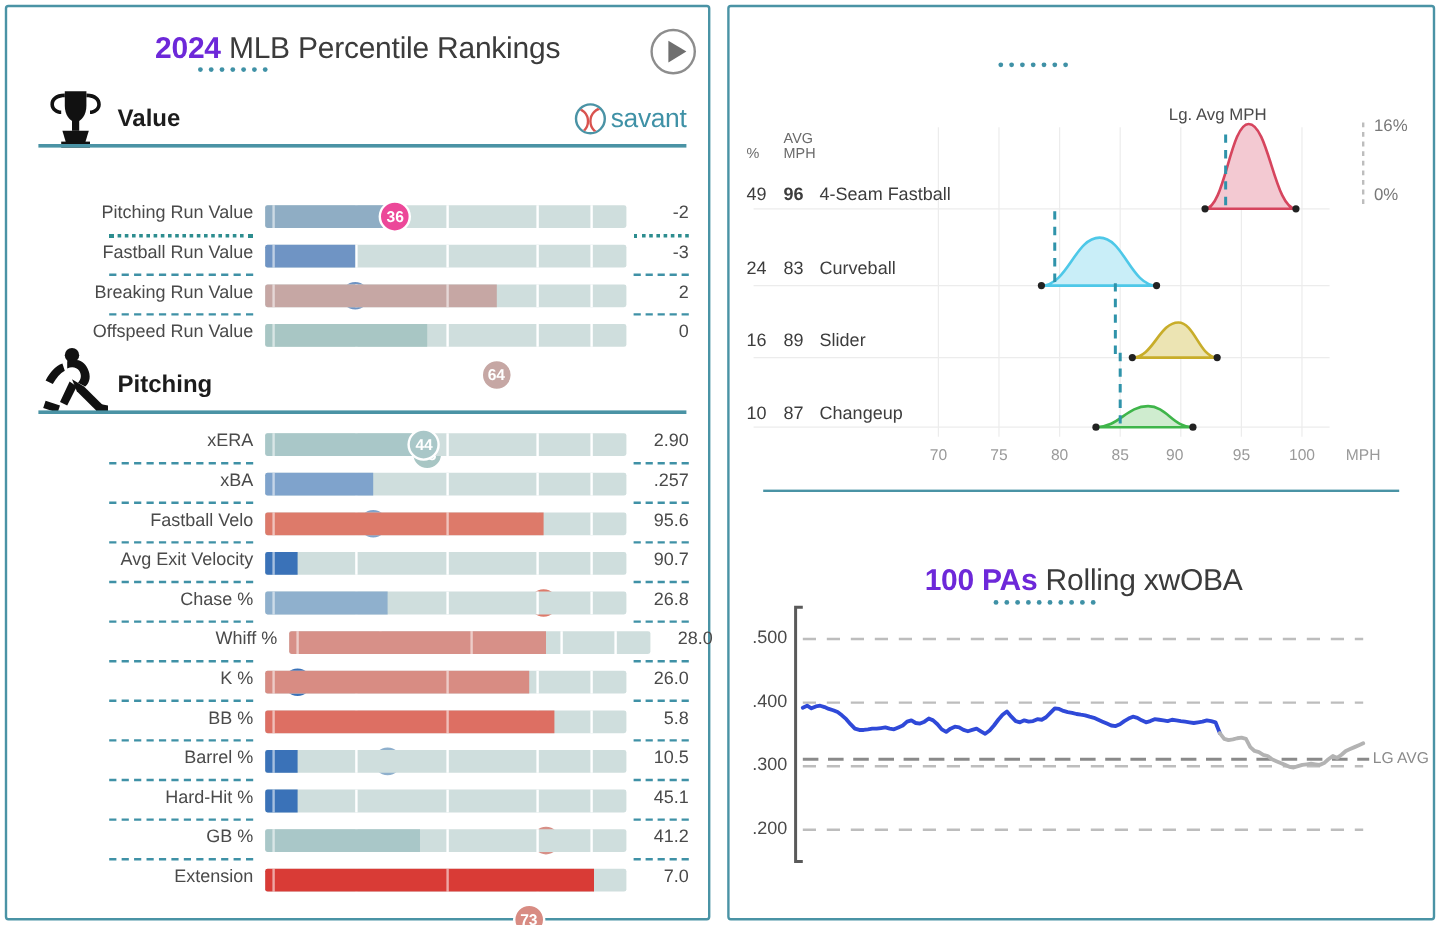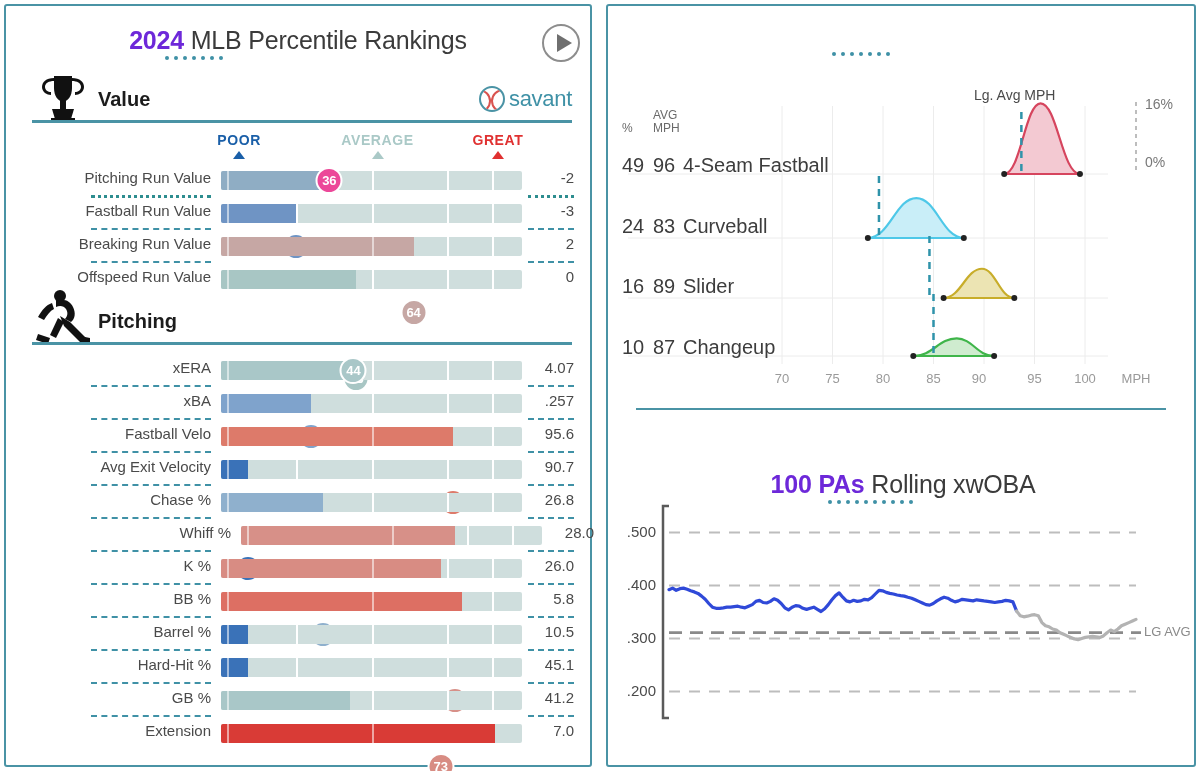--- a/index.html
+++ b/index.html
@@ -125,21 +125,21 @@
     position: absolute; height: 0; border-top: 2px dashed #3f91a6;
   }
   .rowsep.left  { left: 85px;  width: 120px; }
   .rowsep.right { left: 522px; width: 46px; }
   .rowsep.dense.left  { border-top: 3px dotted #2d8d8f; }
   .rowsep.dense.right { border-top: 3px dotted #2d8d8f; }
 
   
   #pitch-chart { position: absolute; left: 0; top: 0; width: 590px; height: 420px; }
   .pd-colhead { position: absolute; font-size: 12px; color: #6a6a6a; line-height: 13px; }
-  .pd-rowtext { position: absolute; font-size: 20px; color: #3d3d3d; white-space: nowrap; }
+  .pd-rowtext { position: absolute; font-size: 15px; color: #3d3d3d; white-space: nowrap; }
   .pd-axis-lbl { position: absolute; font-size: 13px; color: #9a9a9a; transform: translateX(-50%); }
   .pd-pct { position: absolute; font-size: 14px; color: #787878; }
   .pd-lgavg-lbl { position: absolute; font-size: 14px; color: #4a4a4a; }
 
   
   #rolling-chart { position: absolute; left: 0; top: 430px; width: 590px; height: 330px; }
   .rc-ylabel { position: absolute; font-size: 15px; color: #4a4a4a; text-align: right; width: 44px; }
   .rc-lgavg { position: absolute; font-size: 13px; color: #8a8a8a; }
 
   .divider {
@@ -180,28 +180,20 @@
       <div id="savant-logo">
         <span class="ball">
           <span class="seam s1"></span>
             <span class="seam s2"></span>
         </span>
         <span class="txt">savant</span>
       </div>
       <div class="section-rule"></div>
     </div>
 
-    <div id="scale-legend" style="position:absolute;left:0;top:126px;">
-        <div class="scale-word" style="left: 233.06px; color: rgb(26, 95, 168);">POOR</div>
-        <div class="scale-tri" style="left: 233.06px; border-bottom: 8px solid rgb(26, 95, 168);"></div>
-        <div class="scale-word" style="left: 371.52px; color: rgb(170, 201, 199);">AVERAGE</div>
-        <div class="scale-tri" style="left: 371.52px; border-bottom: 8px solid rgb(170, 201, 199);"></div>
-        <div class="scale-word" style="left: 491.92px; color: rgb(224, 49, 49);">GREAT</div>
-        <div class="scale-tri" style="left: 491.92px; border-bottom: 8px solid rgb(224, 49, 49);"></div>
-      </div>
 
     <div id="value-rows" style="position:absolute;left:0;top:158px;">
         <div class="row" style="top: 0px;">
           <div class="row-label">Pitching Run Value</div>
           <div class="track">
             <div class="seg" style="left: 75.25px;"></div>
             <div class="seg" style="left: 150.5px;"></div>
             <div class="seg" style="left: 225.75px;"></div>
             <div class="seg" style="left: 270.9px;"></div>
             <div class="fill" style="width: 108.36px; background: rgb(143, 173, 196);">
@@ -284,21 +276,21 @@
           <div class="track">
             <div class="seg" style="left: 75.25px;"></div>
             <div class="seg" style="left: 150.5px;"></div>
             <div class="seg" style="left: 225.75px;"></div>
             <div class="seg" style="left: 270.9px;"></div>
             <div class="fill" style="width: 132.44px; background: rgb(169, 199, 200);">
               <div class="mid" style="left: 6px;"></div>
             </div>
           </div>
           <div class="bubble" style="left: 347.44px; position: absolute; top: 3px; background: rgb(169, 199, 200);">44</div>
-          <div class="rowval">4.07</div>
+          <div class="rowval">2.90</div>
         </div>
         <div class="rowsep left" style="position: absolute; top: 31px;"></div>
         <div class="rowsep right" style="position: absolute; top: 31px;"></div>
         <div class="row" style="top: 33px;">
           <div class="row-label">xBA</div>
           <div class="track">
             <div class="seg" style="left: 75.25px;"></div>
             <div class="seg" style="left: 150.5px;"></div>
             <div class="seg" style="left: 225.75px;"></div>
             <div class="seg" style="left: 270.9px;"></div>
@@ -513,21 +505,21 @@
           <circle cx="406.29999999999995" cy="292" r="3" fill="#222"></circle>
           <line x1="321.4599999999999" x2="321.4599999999999" y1="230" y2="294" stroke="#2f93aa" stroke-width="2.5" stroke-dasharray="7 6"></line>
           <path d="M 305.29999999999995 350 C 324.84349999999995 350 330.48939999999993 332.45 348.72999999999996 332.45 C 364.42539999999997 332.45 369.2835 350 386.1 350 Z" fill="#cfeccf" stroke="#3fb54a" stroke-width="2.2" stroke-linejoin="round"></path>
           <circle cx="305.29999999999995" cy="350" r="3" fill="#222"></circle>
           <circle cx="386.1" cy="350" r="3" fill="#222"></circle>
           <line x1="325.5" x2="325.5" y1="288" y2="352" stroke="#2f93aa" stroke-width="2.5" stroke-dasharray="7 6"></line>
         </svg>
 
       <div id="pd-rows">
           <div class="pd-rowtext" style="left: 14px; top: 148px;">49</div>
-          <div class="pd-rowtext" style="left: 45px; top: 148px;">96</div>
+          <div class="pd-rowtext" style="left: 45px; top: 148px; font-weight: bold;">96</div>
           <div class="pd-rowtext" style="left: 75px; top: 148px;">4-Seam Fastball</div>
           <div class="pd-rowtext" style="left: 14px; top: 209px;">24</div>
           <div class="pd-rowtext" style="left: 45px; top: 209px;">83</div>
           <div class="pd-rowtext" style="left: 75px; top: 209px;">Curveball</div>
           <div class="pd-rowtext" style="left: 14px; top: 269px;">16</div>
           <div class="pd-rowtext" style="left: 45px; top: 269px;">89</div>
           <div class="pd-rowtext" style="left: 75px; top: 269px;">Slider</div>
           <div class="pd-rowtext" style="left: 14px; top: 330px; text-align: right;">10</div>
           <div class="pd-rowtext" style="left: 45px; top: 330px;">87</div>
           <div class="pd-rowtext" style="left: 75px; top: 330px;">Changeup</div>

